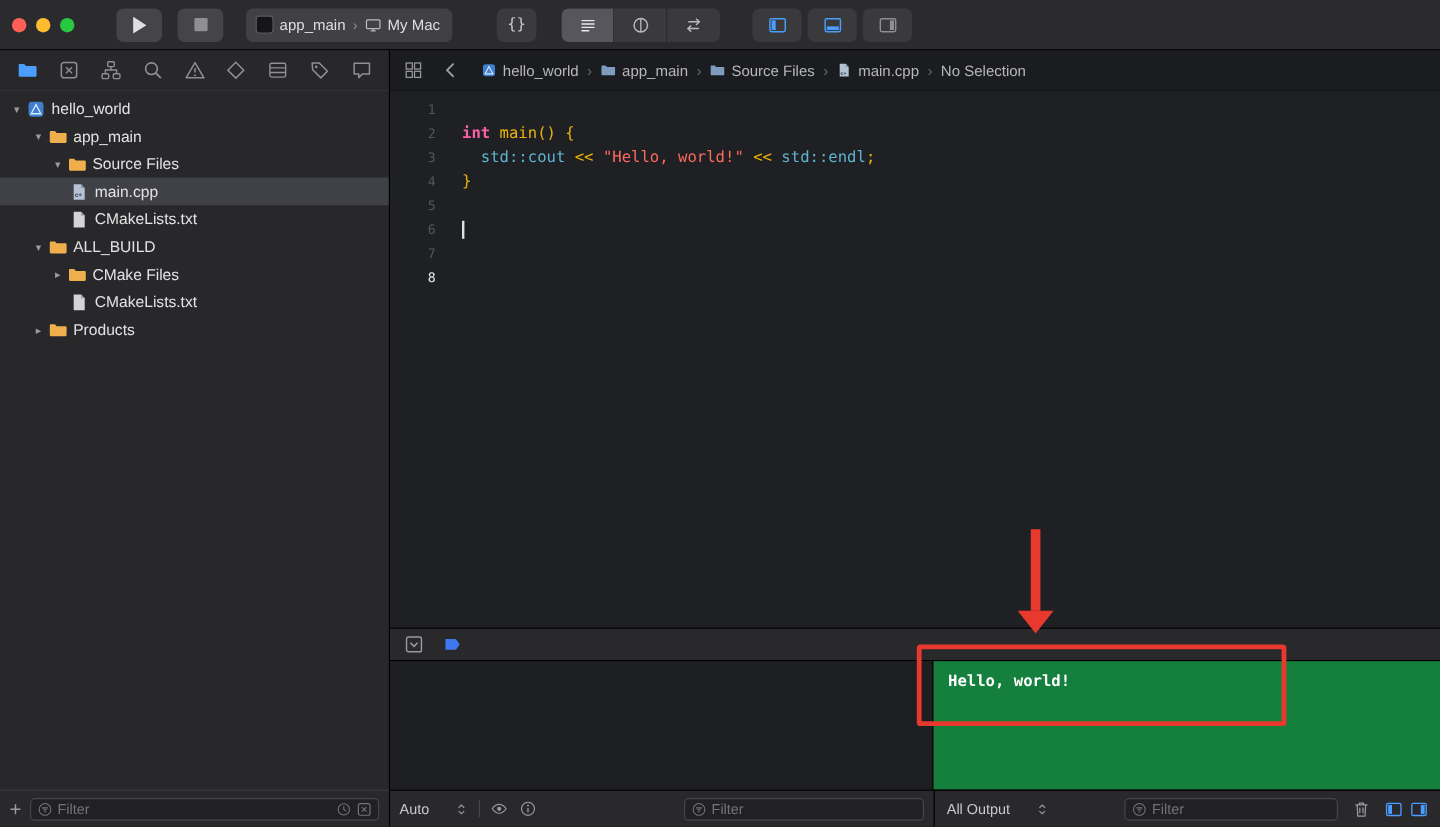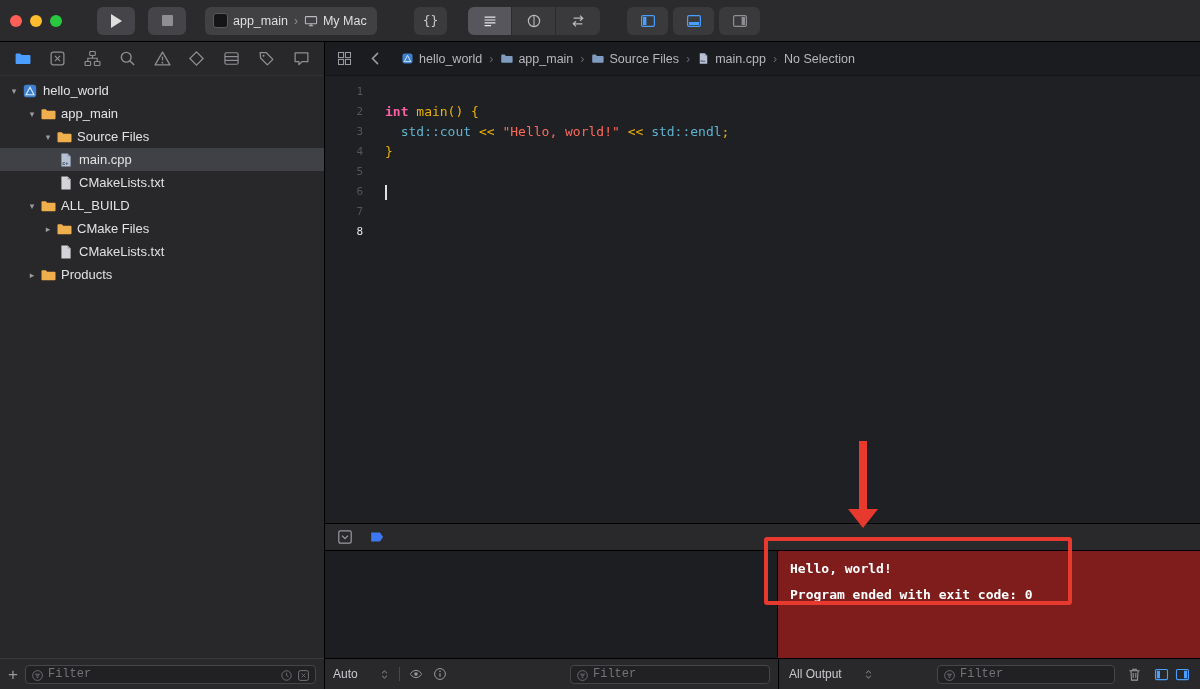--- a/index.html
+++ b/index.html
@@ -62,21 +62,21 @@
   .tree-icon { width:16px; height:16px; margin-right:5px; flex:0 0 16px; }
   .tree-icon svg { width:100%; height:100%; }
   .tree-icon.icon-folder { color:var(--folder-yellow); }
 
   .sidebar-bottom { height:31px; flex:0 0 31px; background:#29292b; border-top:1px solid #3a3a3c;
     display:flex; align-items:center; padding:0 8px; gap:7px; }
   .plus { background:none; border:none; color:#9a9aa0; font-size:17px; line-height:17px; cursor:default; }
   .filter-field { flex:1; height:19px; background:#212123; border:1px solid #46464a; border-radius:4px;
     display:flex; align-items:center; padding:0 5px; gap:4px; }
   .filter-field input { flex:1; min-width:0; background:transparent; border:none; outline:none;
-    color:#dcdcdf; font-size:12px; font-family:Liberation Mono, monospace; }
+    color:#dcdcdf; font-size:12px; font-family:Liberation Sans, sans-serif; }
   .filter-field input::placeholder { color:#73737a; }
   .f-icon { width:13px; height:13px; color:#73737a; flex:0 0 13px; }
   .f-icon svg { width:100%; height:100%; }
 
   
   .main { flex:1; display:flex; flex-direction:column; min-width:0; }
   .jumpbar { height:34px; flex:0 0 34px; background:#1b1c1f; border-bottom:1px solid #141518;
     display:flex; align-items:center; }
   .jb-icon { width:15px; height:15px; color:#9a9aa0; }
   .jb-icon svg { width:100%; height:100%; }
@@ -103,21 +103,21 @@
   .cursor { display:inline-block; width:2px; height:15px; background:#e0e0e2; vertical-align:middle; }
 
   .debug-toolbar { height:28px; flex:0 0 28px; background:#29292b; border-top:1px solid #000;
     border-bottom:1px solid #000; display:flex; align-items:center; }
   .db-icon { width:16px; height:16px; color:#9a9aa0; display:inline-block; }
   .db-icon svg { width:100%; height:100%; }
   .dt-hide { margin-left:12px; } .dt-bp { margin-left:16px; }
 
   .debug-area { height:107px; flex:0 0 107px; display:flex; min-height:0; }
   .variables-pane { width:453px; flex:0 0 453px; background:#1d1e21; border-right:1px solid #000; }
-  .console-pane { flex:1; background:#7f1d1d; padding:5px 0 0 12px;
+  .console-pane { flex:1; background:#15803d; padding:5px 0 0 12px;
     font-family:"DejaVu Sans Mono", monospace; }
   .console-line { font-size:13px; font-weight:bold; color:#ffffff; line-height:26px; white-space:pre; }
 
   .bottom-bars { height:31px; flex:0 0 31px; display:flex; background:#29292b; border-top:1px solid #000; }
   .var-bottom { width:453px; flex:0 0 453px; display:flex; align-items:center; padding:0 8px; }
   .console-bottom { flex:1; border-left:1px solid #000; display:flex; align-items:center; padding:0 10px; }
   .vb-label { display:flex; align-items:center; gap:21px; font-size:12px; color:#c9c9ce; }
   .updown { width:11px; height:11px; color:#9a9aa0; } .updown svg { width:100%; height:100%; }
   .vdiv { width:1px; height:14px; background:#48484a; margin:0 9px; }
   .vb-icons { display:flex; gap:10px; align-items:center; }
@@ -415,21 +415,20 @@
             </svg></span>
         <span class="db-icon dt-bp"><svg viewBox="0 0 16 16">
               <path d="M2.2 3.6h8.2c.35 0 .68.17.88.45l2.5 3.4c.26.35.26.75 0 1.1l-2.5 3.4c-.2.28-.53.45-.88.45H2.2z" fill="#3d78f2"></path>
             </svg></span>
       </div>
 
       <div class="debug-area">
         <div class="variables-pane"></div>
         <div class="console-pane" id="consolePane">
             <div class="console-line">Hello, world!</div>
-            <div class="console-line">Program ended with exit code: 0</div>
           </div>
       </div>
 
       <div class="bottom-bars">
         <div class="var-bottom">
           <span class="vb-label">
             <span>Auto</span>
             <span class="updown"><svg viewBox="0 0 16 16">
                   <path d="M4.6 6 8 2.8 11.4 6M4.6 10 8 13.2 11.4 10" fill="none" stroke="currentColor" stroke-width="1.4"></path>
                 </svg></span>

